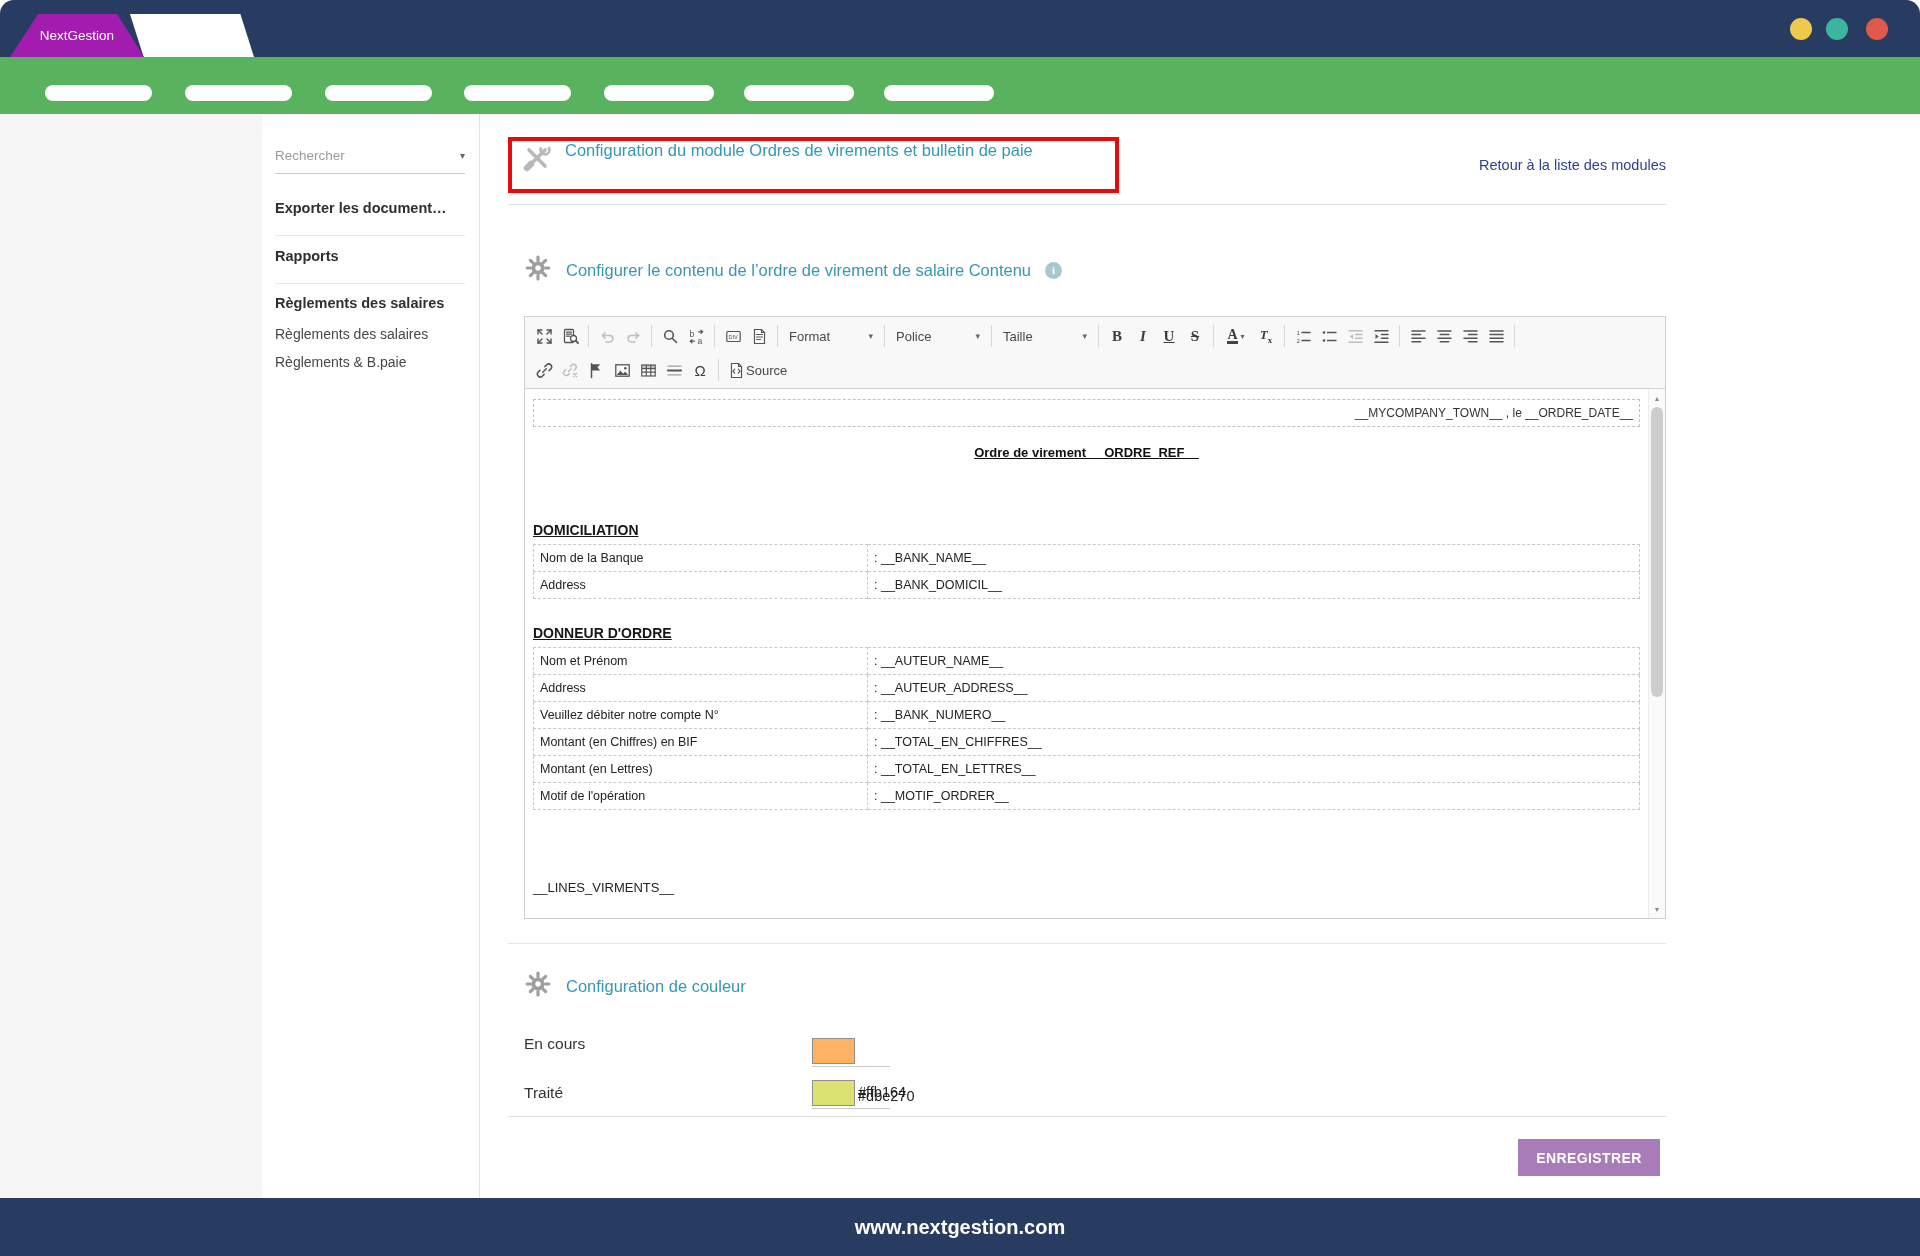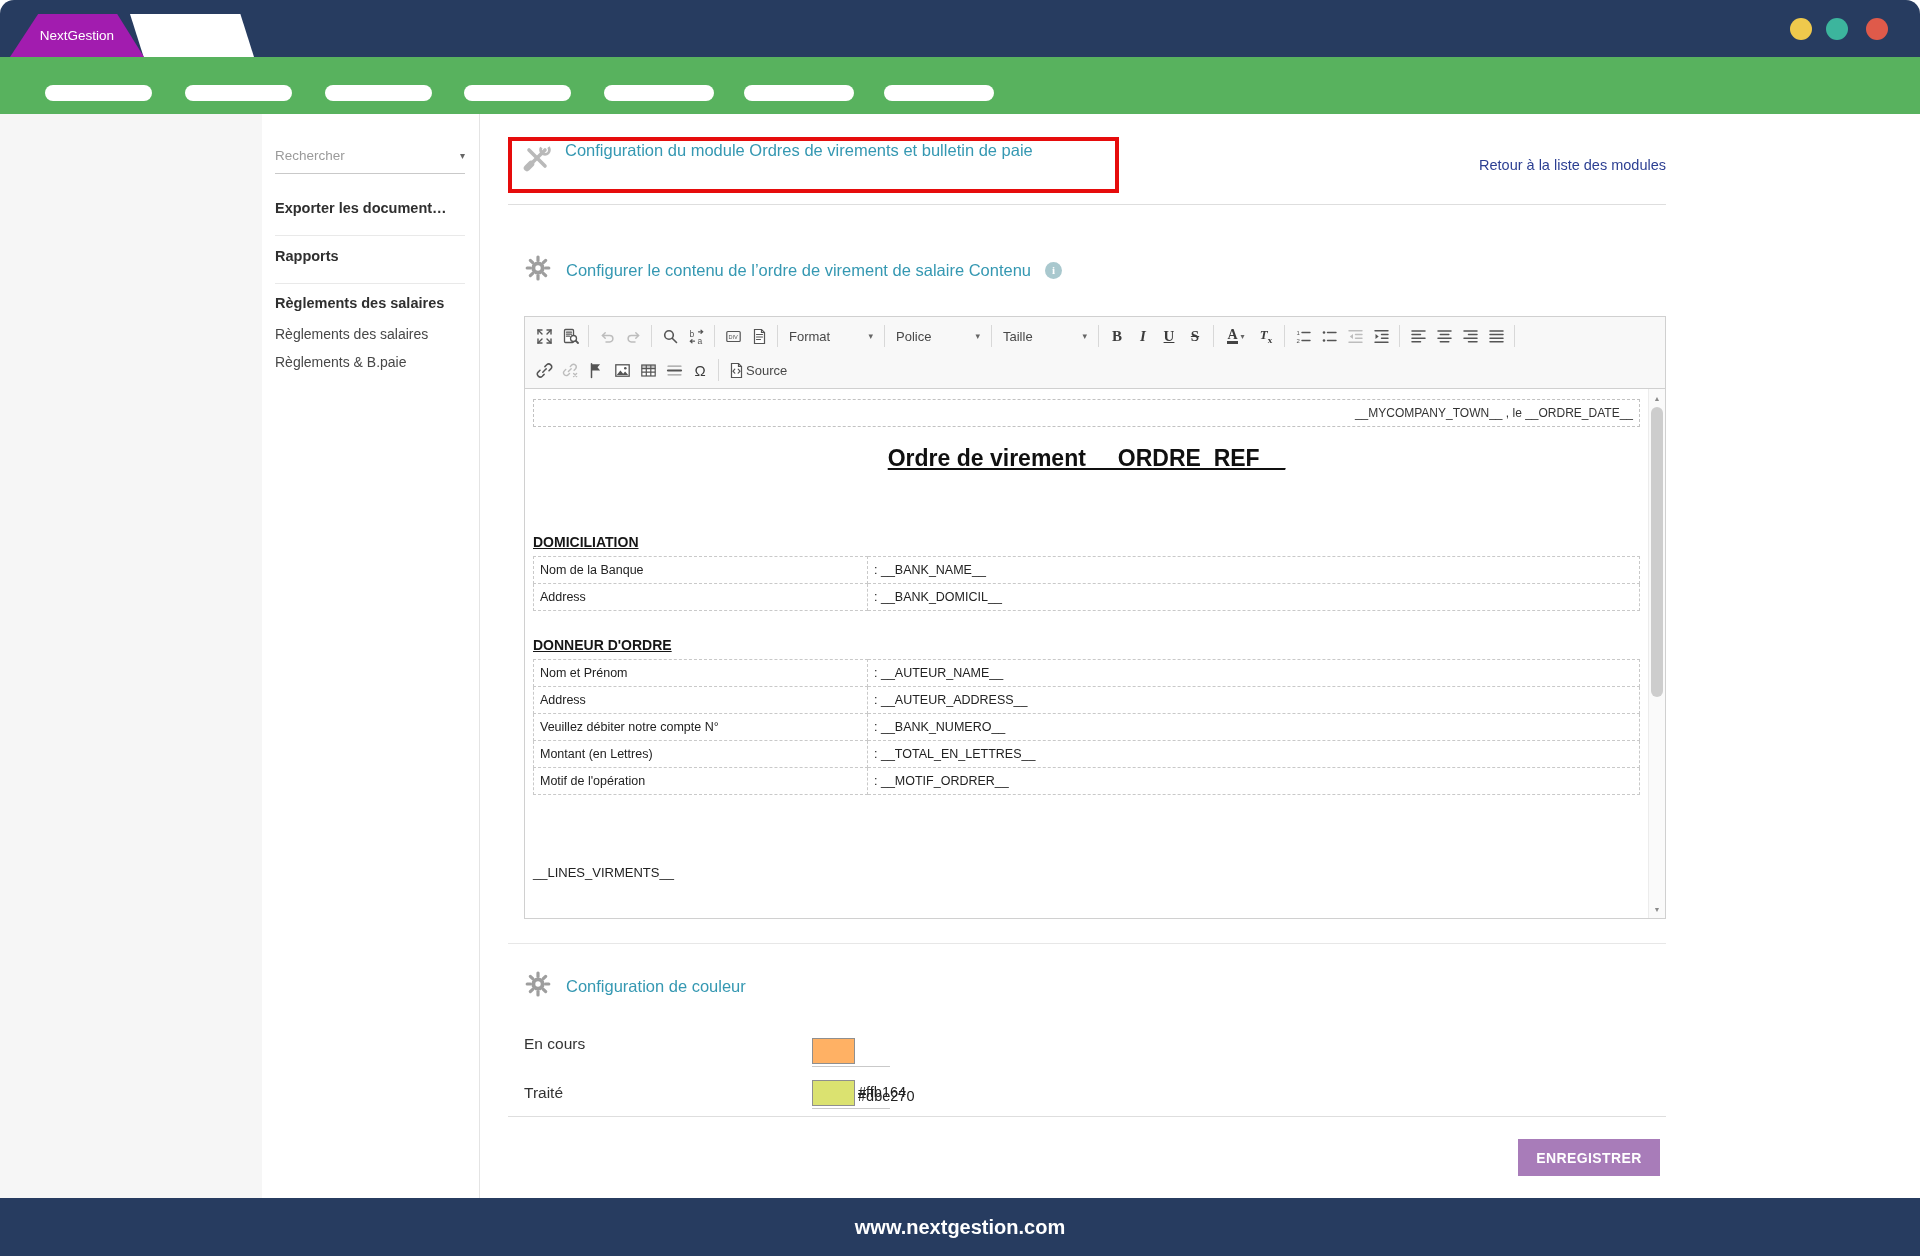--- a/index.html
+++ b/index.html
@@ -72,21 +72,21 @@
   .tx { font-size:13px; font-weight:bold; color:#3c3c3c; font-family:"Liberation Serif", serif;}
   .tx sub { font-size:9px; }
   .src-label { font-size:13px; color:#484848; margin-left:1px; }
   .btn-src { width:auto; padding:0 4px; }
 
   .ed-body { position:relative; height:529px; }
   .doc { position:absolute; left:0; top:0; right:17px; bottom:0; padding:10px 8px 0 8px;
          overflow:hidden; color:#222; cursor:text; }
   .doc-town { border:1px dashed #c2c2c2; height:28px; line-height:26px; text-align:right;
               padding-right:6px; font-size:12px; color:#333; }
-  .doc-title { margin-top:18px; text-align:center; font-weight:bold; font-size:23px;
+  .doc-title { margin-top:18px; text-align:center; font-weight:bold; font-size:13px;
                text-decoration:underline; color:#101010; }
   .doc-h { margin-top:62px; font-weight:bold; font-size:14px; text-decoration:underline; color:#161616;}
   .doc-h.second { margin-top:26px; }
   .doc-table { width:100%; border-collapse:collapse; margin-top:6px; }
   .doc-table td { border:1px dashed #c9c9c9; height:27px; padding:0 0 0 6px; font-size:12.5px; color:#222;}
   .doc-table td.c1 { width:30.2%; }
   .doc-lines { margin-top:70px; font-size:13px; color:#222; }
 
   .scrollbar { position:absolute; right:0; top:0; width:17px; height:100%;
                background:#fafafa; border-left:1px solid #ececec; }
@@ -419,20 +419,24 @@
           </tr>
           <tr>
             <td class="c1">Address</td>
             <td>: __AUTEUR_ADDRESS__</td>
           </tr>
           <tr>
             <td class="c1">Veuillez débiter notre compte N°</td>
             <td>: __BANK_NUMERO__</td>
           </tr>
           <tr>
+            <td class="c1">Montant (en Chiffres) en BIF</td>
+            <td>: __TOTAL_EN_CHIFFRES__</td>
+          </tr>
+          <tr>
             <td class="c1">Montant (en Lettres)</td>
             <td>: __TOTAL_EN_LETTRES__</td>
           </tr>
           <tr>
             <td class="c1">Motif de l'opération</td>
             <td>: __MOTIF_ORDRER__</td>
           </tr>
         </tbody>
           </table>
 

